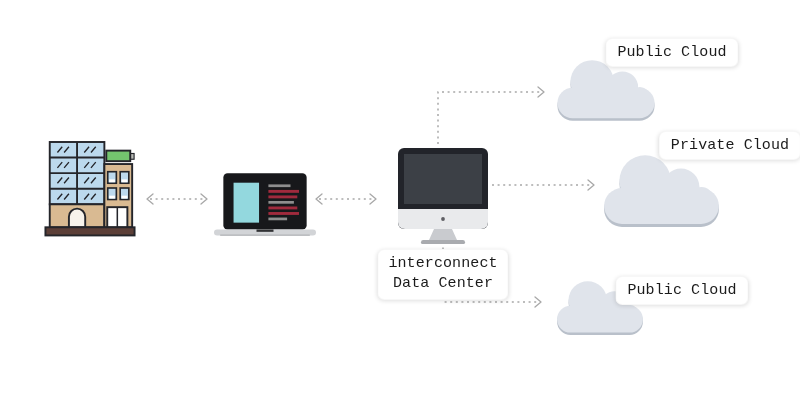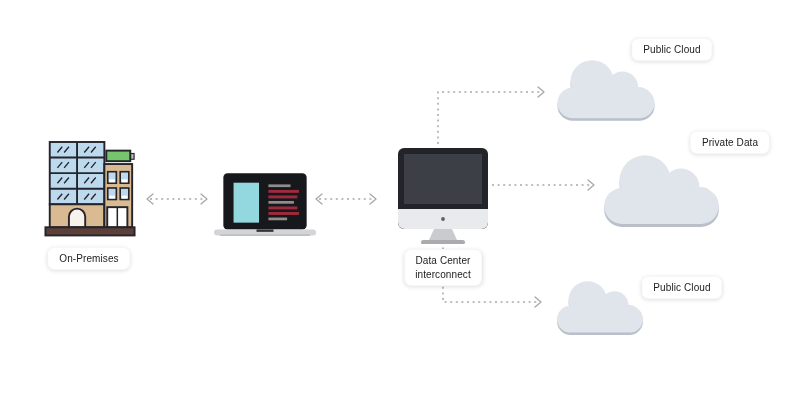--- a/index.html
+++ b/index.html
@@ -29,28 +29,29 @@
   .chevron{
     stroke:var(--connector,#a8a8a8);
     fill:none;stroke-width:1.3;
     stroke-linecap:round;stroke-linejoin:round;
   }
   .node-icon{position:absolute;z-index:2;}
   .node-label{
     position:absolute;z-index:3;
     background:var(--label-bg,#fff);
     color:var(--label-text,#1b1b1b);
-    font-size:10px;font-weight:500;
+    font-size:15px;font-weight:500;
     letter-spacing:.1px;
     padding:5px 11px;
     border-radius:7px;
     border:1px solid rgba(0,0,0,0.03);
     box-shadow:0 1px 4px rgba(0,0,0,0.13);
     white-space:nowrap;
     transform:translateX(-50%);
+    font-family:Liberation Mono, monospace;
   }
   .node-label.two-line{
     text-align:center;line-height:1.35;padding:4px 10px;
   }
   .node-label.two-line span{display:block;}
 </style>
 </head>
 <body>
 
 <div class="canvas">
@@ -117,21 +118,20 @@
       <rect x="79.5" y="52" width="9" height="12" fill="#bcd9ed" stroke="#24252a" stroke-width="1.7"></rect>
       <rect x="68" y="60" width="6" height="3" fill="#ffffff"></rect>
       <rect x="81" y="60" width="6" height="3" fill="#ffffff"></rect>
     </g>
 
     <rect x="66" y="72" width="21" height="21" fill="#ffffff" stroke="#24252a" stroke-width="2"></rect>
     <line x1="76.5" y1="72" x2="76.5" y2="93" stroke="#24252a" stroke-width="1.6"></line>
 
     <rect x="1.5" y="93" width="93" height="8.5" fill="#5c3f38" stroke="#24252a" stroke-width="2"></rect>
   </svg>
-  <div class="node-label" style="left:89px;top:247px">On-Premises</div>
 
   <svg class="node-icon" style="left:214px;top:173px" width="102" height="67" viewBox="0 0 120 78">
     <rect x="11" y="0" width="98" height="66" rx="5" fill="#17181b"></rect>
     <rect x="23" y="11" width="30" height="47" fill="#93d8de"></rect>
     <g>
       <rect x="64" y="13" width="26" height="3.2" fill="#8e8e8e"></rect>
       <rect x="64" y="19.5" width="36" height="3.4" fill="#a02a3d"></rect>
       <rect x="64" y="26" width="34" height="3.4" fill="#a02a3d"></rect>
       <rect x="64" y="32.5" width="30" height="3.2" fill="#8e8e8e"></rect>
       <rect x="64" y="39" width="34" height="3.4" fill="#a02a3d"></rect>
@@ -145,22 +145,22 @@
 
   <svg class="node-icon" style="left:397px;top:147px" width="92" height="97" viewBox="0 0 92 97">
     <rect x="1" y="1" width="90" height="81" rx="6" fill="#22242a"></rect>
     <path d="M1,62 H91 V75 Q91,82 84,82 H8 Q1,82 1,75 Z" fill="#e9eaec"></path>
     <rect x="7" y="7" width="78" height="50" fill="#3c4046"></rect>
     <circle cx="46" cy="72" r="1.9" fill="#5e5e63"></circle>
     <polygon points="37,82 55,82 60,93 32,93" fill="#c9cbcf"></polygon>
     <rect x="24" y="93" width="44" height="4.4" rx="2.2" fill="#a9abaf"></rect>
   </svg>
   <div class="node-label two-line" style="left:443px;top:249px">
+    <span>interconnect</span>
     <span>Data Center</span>
-    <span>interconnect</span>
   </div>
 
   <svg class="node-icon" style="left:554px;top:52px" width="104" height="70" viewBox="0 0 120 78">
     <g fill="#b9c0ca" transform="translate(0,3)">
       <circle cx="44" cy="33" r="25"></circle>
         <circle cx="79" cy="39" r="18"></circle>
       <circle cx="99" cy="50" r="11"></circle>
         <rect x="4" y="40" width="112" height="35" rx="17.5"></rect>
     </g>
     <g fill="#e0e4eb">
@@ -179,21 +179,21 @@
       <circle cx="99" cy="50" r="11"></circle>
         <rect x="4" y="40" width="112" height="35" rx="17.5"></rect>
     </g>
     <g fill="#e0e4eb">
       <circle cx="44" cy="33" r="25"></circle>
         <circle cx="79" cy="39" r="18"></circle>
       <circle cx="99" cy="50" r="11"></circle>
         <rect x="4" y="40" width="112" height="35" rx="17.5"></rect>
     </g>
   </svg>
-  <div class="node-label" style="left:730px;top:131px">Private Data</div>
+  <div class="node-label" style="left:730px;top:131px">Private Cloud</div>
 
   <svg class="node-icon" style="left:554px;top:273px" width="92" height="64" viewBox="0 0 120 78">
     <g fill="#b9c0ca" transform="translate(0,3)">
       <circle cx="44" cy="33" r="25"></circle>
         <circle cx="79" cy="39" r="18"></circle>
       <circle cx="99" cy="50" r="11"></circle>
         <rect x="4" y="40" width="112" height="35" rx="17.5"></rect>
     </g>
     <g fill="#e0e4eb">
       <circle cx="44" cy="33" r="25"></circle>

